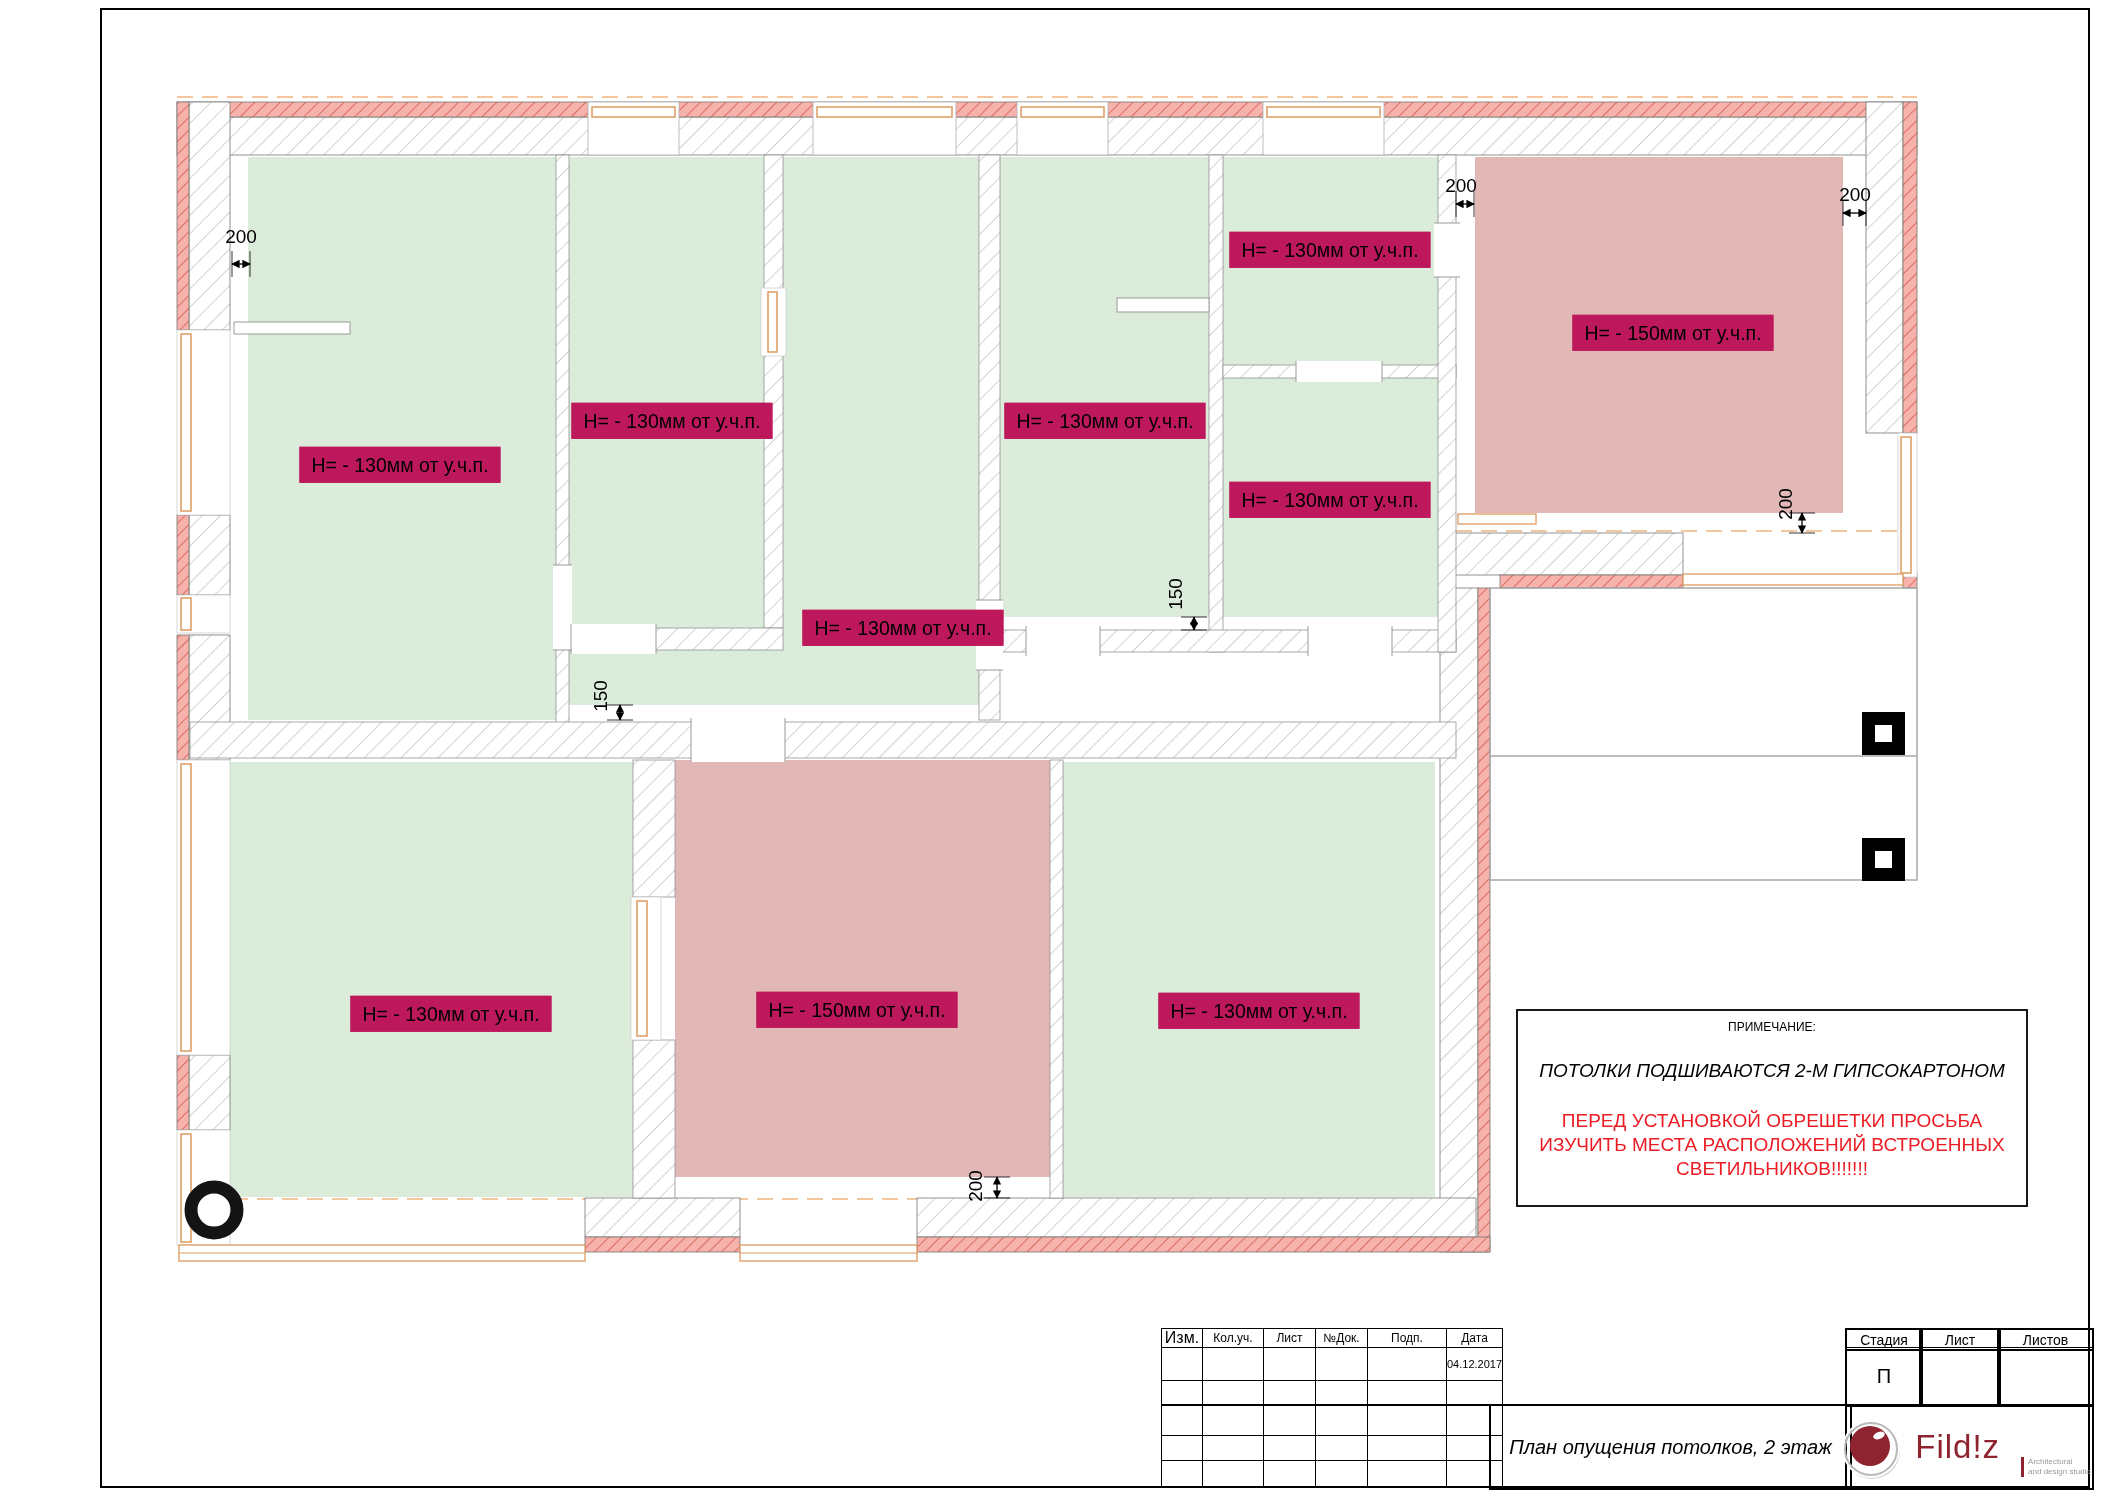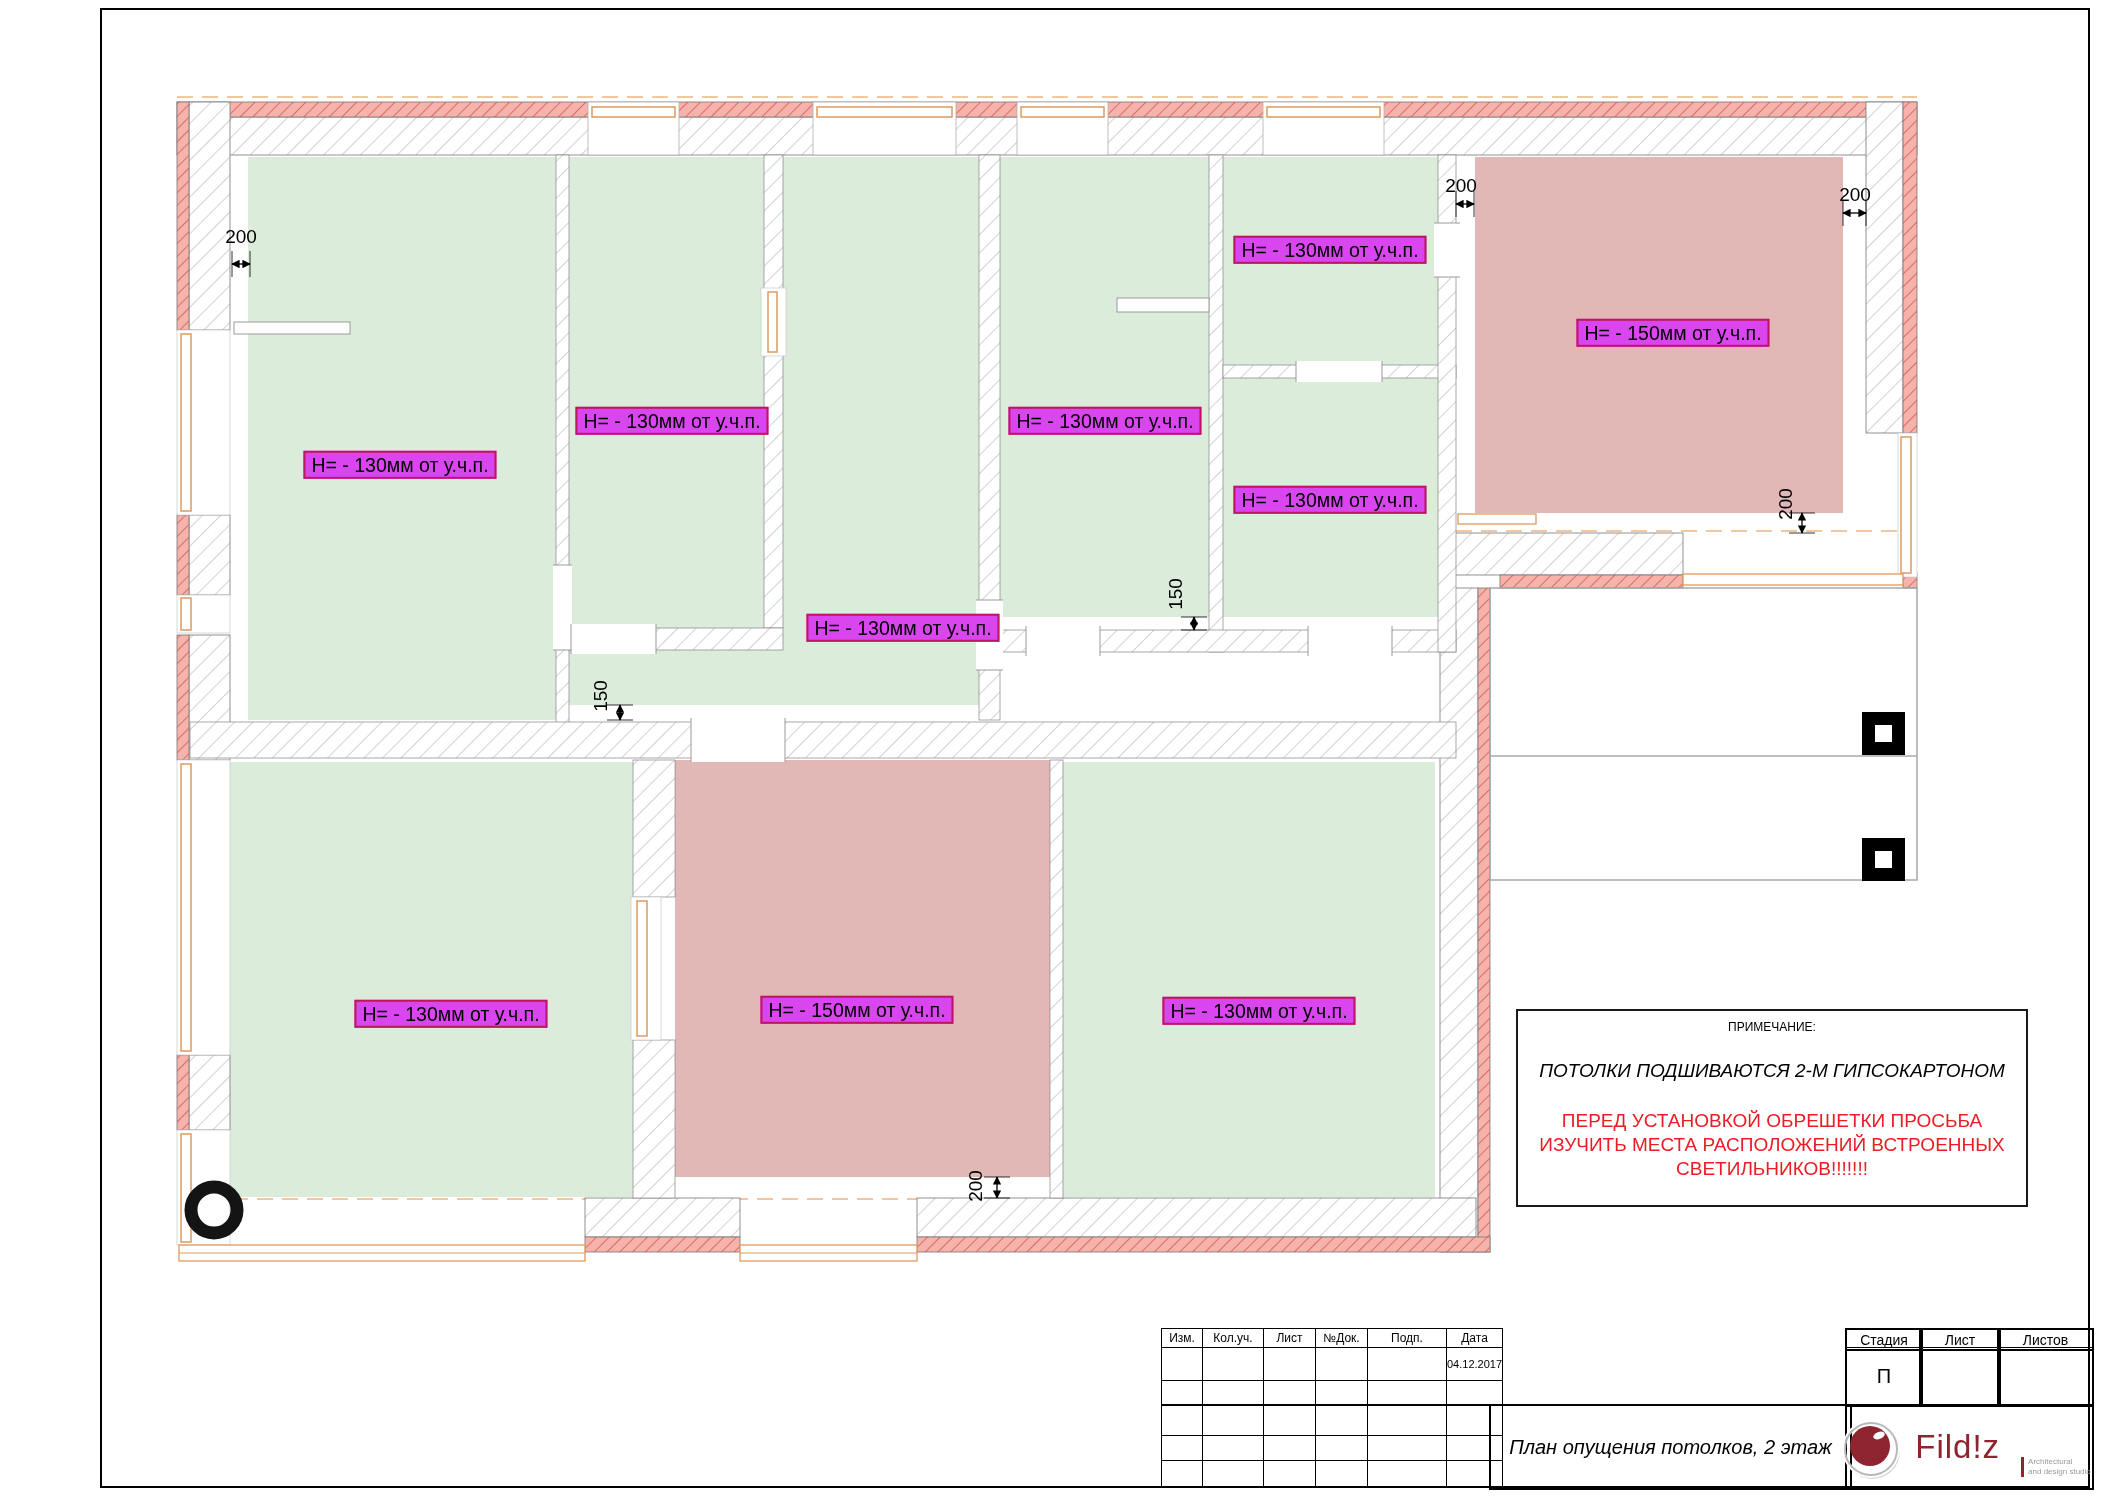--- a/index.html
+++ b/index.html
@@ -1,21 +1,21 @@
 <!DOCTYPE html>
 <html><head>
 <meta charset="utf-8">
 <style>
   html,body{margin:0;padding:0;background:#fff;}
   .page{position:relative;width:2117px;height:1497px;background:#fff;overflow:hidden;
         font-family:"Liberation Sans",sans-serif;color:#000;}
   .frame{position:absolute;left:100px;top:8px;width:1986px;height:1476px;border:2px solid #000;}
   svg.plan{position:absolute;left:0;top:0;}
   
-  .rlabel{position:absolute;transform:translate(-50%,-50%);background:#d946ef;border:2px solid #be185d;
+  .rlabel{position:absolute;transform:translate(-50%,-50%);background:#be185d;border:6px solid #be185d;
           padding:1px 6px;font-size:19.5px;white-space:nowrap;line-height:1.15;}
   
   .dim{position:absolute;transform:translate(-50%,-50%);font-size:19px;white-space:nowrap;}
   .dim.rot{transform:translate(-50%,-50%) rotate(-90deg);}
   
   .note{position:absolute;left:1516px;top:1009px;width:508px;height:194px;border:2px solid #1a1a1a;
         background:#fff;text-align:center;font-size:19px;}
   .note .ttl{margin-top:9px;font-size:12px;}
   .note .b1{margin-top:26px;font-style:italic;}
   .note .warn{margin-top:27px;color:#ec1c24;line-height:1.26;}
@@ -254,21 +254,21 @@
       <div>ПЕРЕД УСТАНОВКОЙ ОБРЕШЕТКИ ПРОСЬБА</div>
       <div>ИЗУЧИТЬ МЕСТА РАСПОЛОЖЕНИЙ ВСТРОЕННЫХ</div>
       <div>СВЕТИЛЬНИКОВ!!!!!!!</div>
     </div>
   </div>
 
   <div class="tb">
     <table class="lt">
       <tbody>
           <tr style="height:19px;">
-        <td style="width:40px;font-size:12px;">Изм.</td>
+        <td style="width:40px;font-size:16px;">Изм.</td>
         <td style="width:60px;font-size:12px;margin-top:8px;">Кол.уч.</td>
         <td style="width:51px;font-size:12px;">Лист</td>
         <td style="width:51px;font-size:12px;">№Док.</td>
         <td style="width:78px;font-size:12px;">Подп.</td>
         <td style="width:45px;font-size:12px;">Дата</td>
       </tr>
       <tr style="height:33px;">
         <td></td>
             <td></td>
             <td></td>

